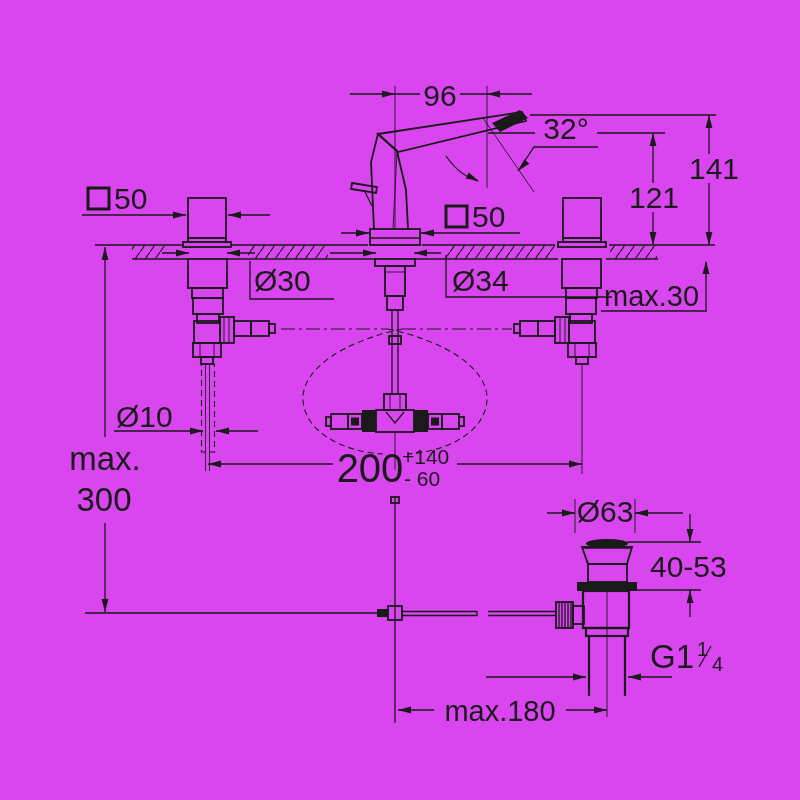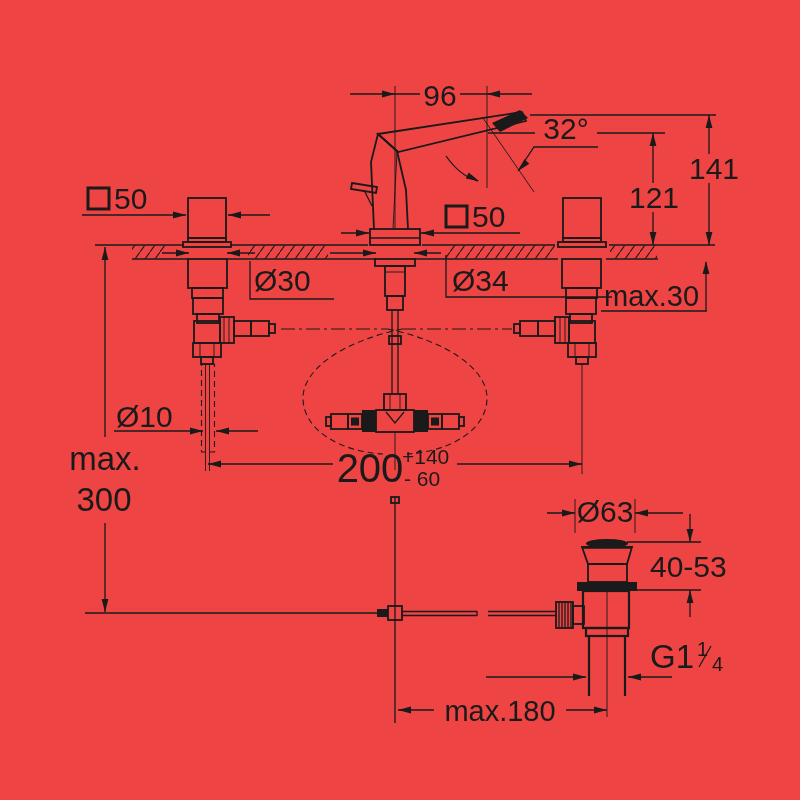--- a/index.html
+++ b/index.html
@@ -1,16 +1,16 @@
 <!DOCTYPE html>
 <html><head>
 <meta charset="utf-8">
 <style>
   html,body{margin:0;padding:0;background:#fff;}
-  .stage{position:relative;width:800px;height:800px;background:#ef4444;overflow:hidden;
+  .stage{position:relative;width:800px;height:800px;background:#d946ef;overflow:hidden;
          font-family:"Liberation Sans", sans-serif;}
   svg{display:block;}
   .ln{stroke:#1a1a1a;stroke-width:1.3;fill:none;}
   .thin{stroke:#1a1a1a;stroke-width:0.9;fill:none;}
   .out{stroke:#1a1a1a;stroke-width:1.8;fill:none;}
   .out2{stroke:#1a1a1a;stroke-width:2.2;fill:none;}
   .blk{fill:#1a1a1a;stroke:none;}
   .ah{fill:#1a1a1a;stroke:none;}
   .dash{stroke:#1a1a1a;stroke-width:1.1;fill:none;stroke-dasharray:6 4;}
   .dashdot{stroke:#1a1a1a;stroke-width:1;fill:none;stroke-dasharray:14 4 3 4;}

